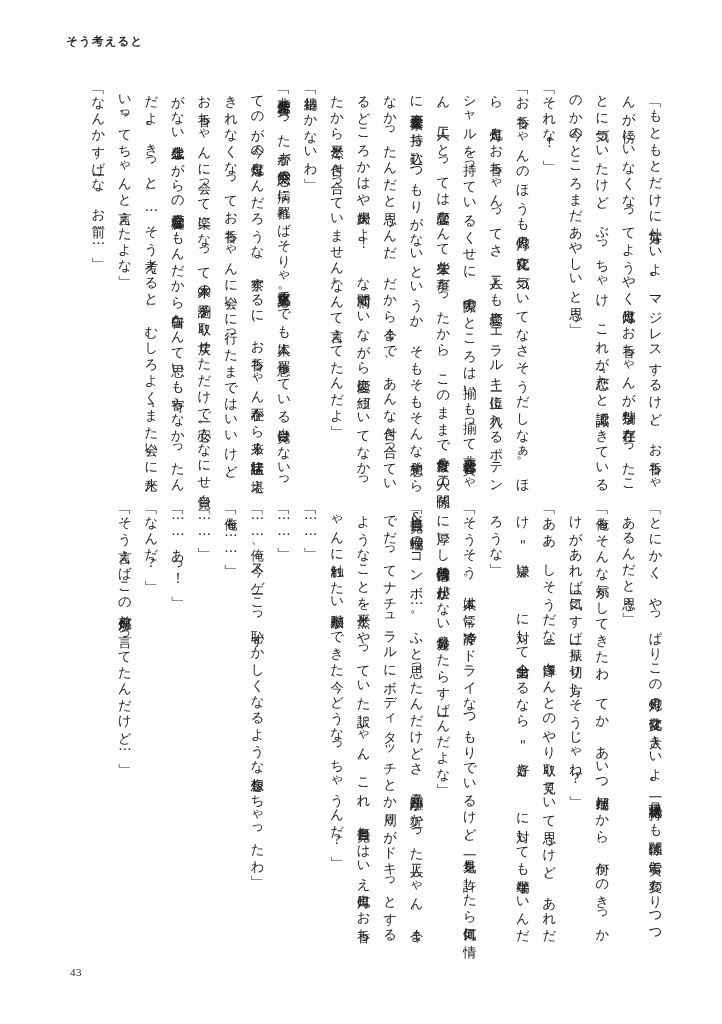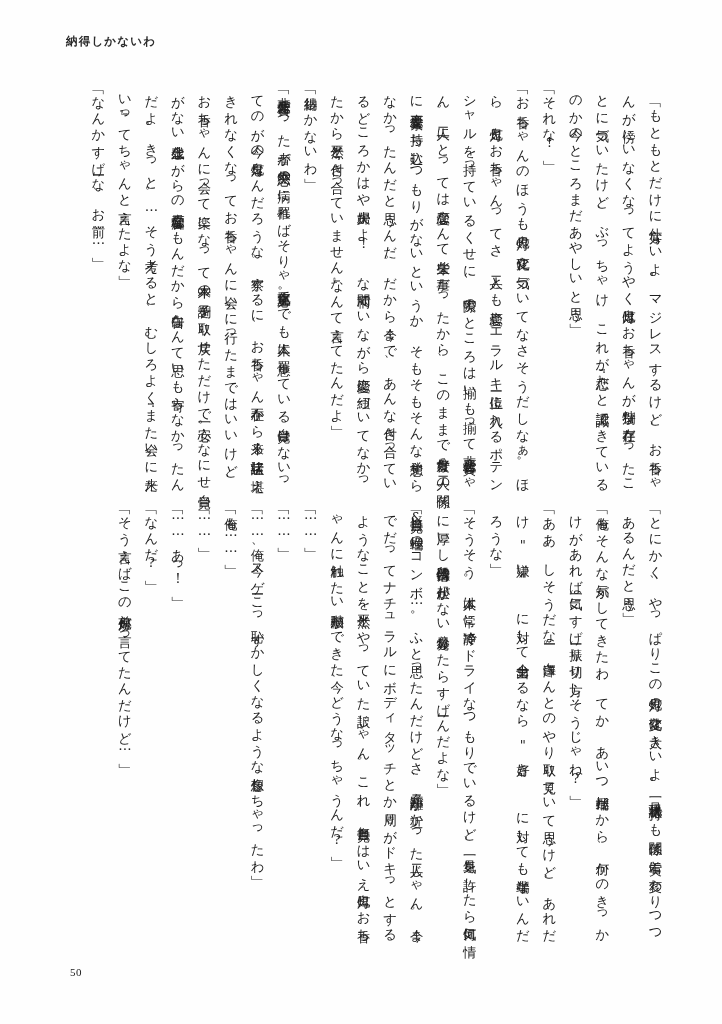--- a/index.html
+++ b/index.html
@@ -87,21 +87,21 @@
   }
   .para.noindent {
     text-indent: 0;
   }
 </style>
 </head>
 <body>
 
 <div class="page">
 
-  <div class="running-header">納得しかないわ</div>
+  <div class="running-header">そう考えると</div>
 
   <div class="text-region block-upper">
     <p class="para">「もともとだけに仕方ないよ。マジレスするけど、お香ちゃんが傍にいなくなってようやく鬼灯はお香ちゃんが特別な存在だったことに気づいたけど、ぶっちゃけ、これが『恋』だと認識できているのか今のところまだあやしいと思う」</p>
     <p class="para noindent">「それな!」</p>
     <p class="para noindent">「お香ちゃんのほうも鬼灯の変化に気づいてなさそうだしなぁ。ほら、鬼灯とお香ちゃんってさ、二人とも恋愛ヒエラルキー上位に入れるポテンシャルを持っているくせに、実際のところは揃いも揃って非恋愛体質じゃん。二人にとっては恋愛なんて些末な事だったから、このままで十分良好な二人の関係に恋愛要素を持ち込むつもりがないというか、そもそもそんな発想すらなかったんだと思うんだ。だから今まで、あんな付き合っているどころかはや夫婦かよ! な間柄でいながら恋愛に紐づいてなかったから平然と『付き合っていません』なんて言えてたんだよ」</p>
     <p class="para noindent">「納得しかないわ」</p>
     <p class="para noindent">「非恋愛体質だった者が突然恋の病に罹ればそりゃ重症化必至。でも本人に罹患している自覚はないってのが今の鬼灯なんだろうな。察するに、お香ちゃん不在から来る諸症状に堪えきれなくなってお香ちゃんに会いに行ったまではいいけど、お香ちゃんに会って楽になって本来の調子を取り戻せただけで一安心。なにせ自覚がない上残念ながらの恋愛音痴なもんだから告白なんて思いも寄らなかったんだよ、きっと。…そう考えると、むしろよく『また会いに来たい』ってちゃんと言えたよな」</p>
     <p class="para noindent">「なんかすげーな、お前……」</p>
   </div>
 
@@ -114,15 +114,15 @@
     <p class="para noindent">「……」</p>
     <p class="para noindent">「……」</p>
     <p class="para noindent">「……俺、今スゲーこっ恥ずかしくなるような想像しちゃったわ」</p>
     <p class="para noindent">「俺も……」</p>
     <p class="para noindent">「……」</p>
     <p class="para noindent">「……あっ!」</p>
     <p class="para noindent">「なんだ?」</p>
     <p class="para noindent">「そう言えばこの前鬼灯が言ってたんだけど…」</p>
   </div>
 
-  <div class="folio">50</div>
+  <div class="folio">43</div>
 
 </div>
 
 </body></html>

